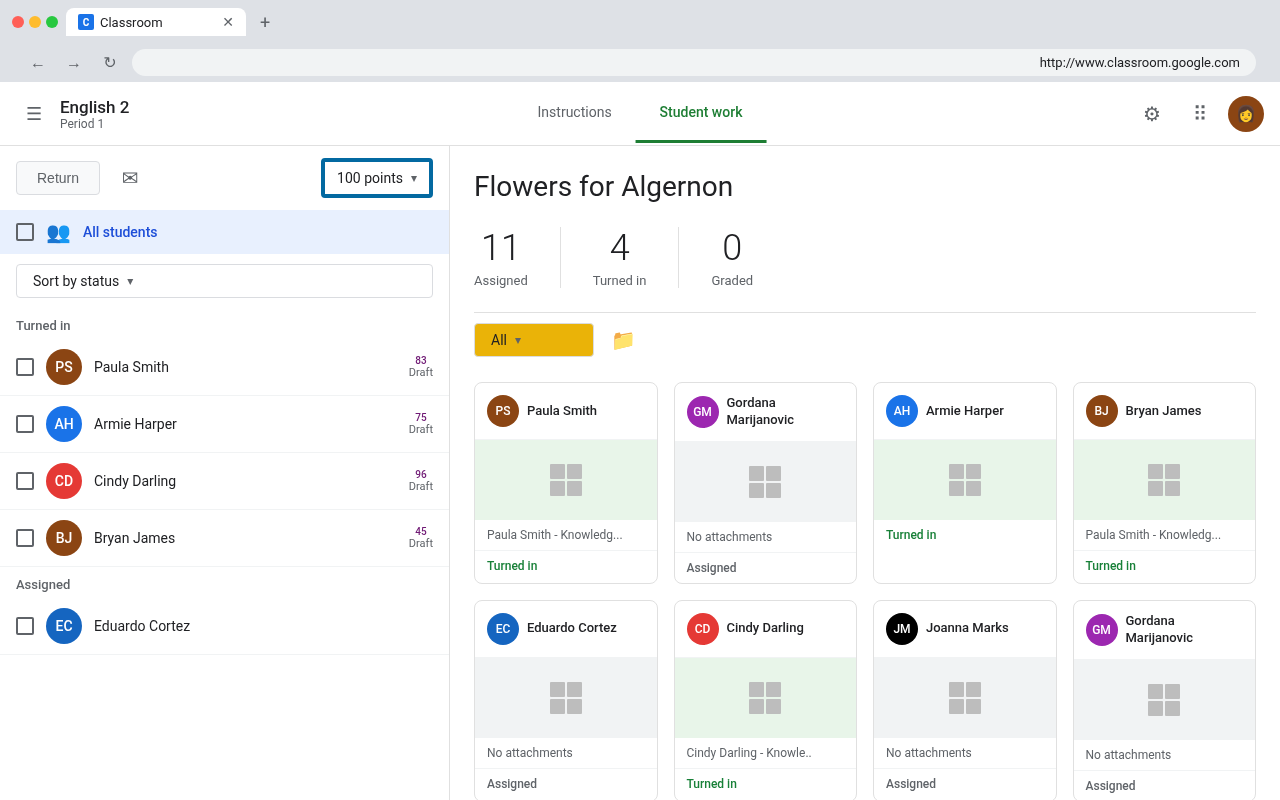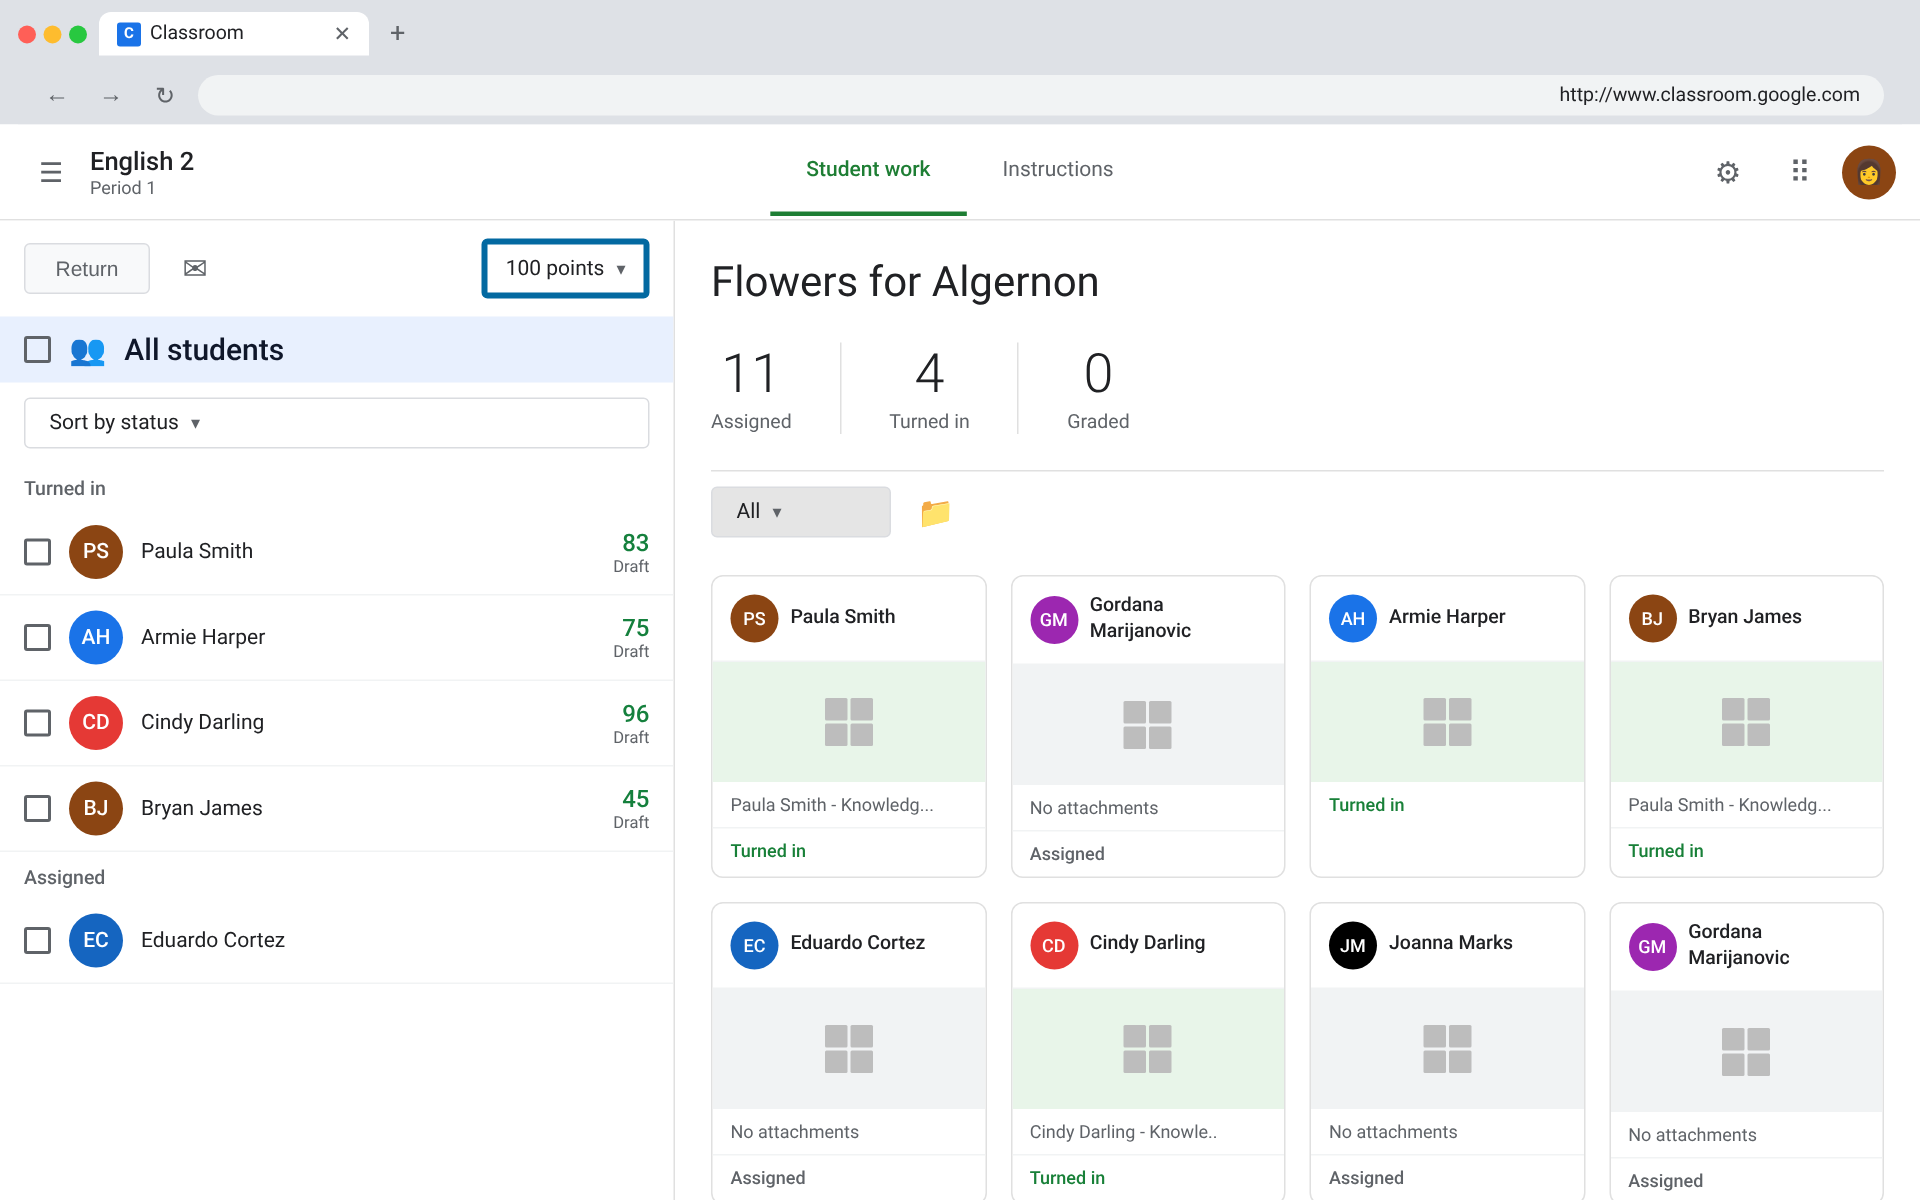--- a/index.html
+++ b/index.html
@@ -38,43 +38,43 @@
     .main-layout { display: flex; height: calc(800px - 64px - 80px); overflow: hidden; }
 
     
     .sidebar { width: 450px; border-right: 1px solid #e0e0e0; overflow-y: auto; background: #fff; flex-shrink: 0; }
     .sidebar-header { padding: 12px 16px; display: flex; align-items: center; gap: 12px; }
     .return-btn { padding: 8px 20px; border: 1px solid #dadce0; border-radius: 4px; background: #f8f9fa; color: #5f6368; font-size: 14px; cursor: pointer; }
     .mail-btn { width: 36px; height: 36px; display: flex; align-items: center; justify-content: center; cursor: pointer; color: #5f6368; font-size: 20px; }
     .points-select { padding: 8px 12px; border: 4px solid #0369a1; border-radius: 4px; background: #fff; font-size: 14px; cursor: pointer; display: flex; align-items: center; gap: 8px; color: #202124; margin-left: auto; }
     .all-students-row { display: flex; align-items: center; gap: 12px; padding: 10px 16px; background: #e8f0fe; cursor: pointer; }
     .all-students-check { width: 18px; height: 18px; border: 2px solid #5f6368; border-radius: 2px; flex-shrink: 0; }
-    .all-students-label { color: #0f172a; font-weight: 500; font-size: 20px; }
+    .all-students-label { color: #1d4ed8; font-weight: 500; font-size: 14px; }
     .sort-row { padding: 10px 16px; }
     .sort-select { padding: 8px 16px; border: 1px solid #dadce0; border-radius: 4px; background: #fff; font-size: 14px; cursor: pointer; display: flex; align-items: center; gap: 8px; min-width: 200px; color: #202124; }
     .section-label { padding: 10px 16px 6px; font-size: 13px; color: #5f6368; font-weight: 500; }
     .student-row { display: flex; align-items: center; padding: 10px 16px; border-bottom: 1px solid #f1f3f4; cursor: pointer; }
     .student-checkbox { width: 18px; height: 18px; border: 2px solid #5f6368; border-radius: 2px; flex-shrink: 0; margin-right: 12px; }
     .student-avatar { width: 36px; height: 36px; border-radius: 50%; margin-right: 12px; flex-shrink: 0; display: flex; align-items: center; justify-content: center; font-size: 14px; font-weight: 500; color: #fff; }
     .student-name { flex: 1; font-size: 14px; color: #202124; }
     .student-score { text-align: right; }
-    .student-score-num { font-size: 16px; color: #15803d; font-weight: 500; }
+    .student-score-num { font-size: 10px; color: #701a75; font-weight: 500; text-align: center; }
     .student-score-label { font-size: 11px; color: #5f6368; }
 
     
     .content { flex: 1; overflow-y: auto; padding: 24px; background: #fff; }
     .assignment-title { font-size: 28px; font-weight: 400; color: #202124; margin-bottom: 24px; }
     .stats-row { display: flex; gap: 0; margin-bottom: 9px; border-bottom: 1px solid #e0e0e0; padding-bottom: 24px; }
     .stat-item { text-align: center; padding: 0 32px; border-right: 1px solid #e0e0e0; }
     .stat-item:first-child { padding-left: 0; }
     .stat-item:last-child { border-right: none; }
     .stat-num { font-size: 36px; font-weight: 300; color: #202124; }
     .stat-label { font-size: 13px; color: #5f6368; margin-top: 4px; }
     .filter-row { display: flex; align-items: center; gap: 12px; margin-bottom: 24px; }
-    .filter-select { padding: 8px 16px; border: 1px solid #dadce0; border-radius: 4px; background: #e5e5e5; font-size: 14px; cursor: pointer; display: flex; align-items: center; gap: 8px; min-width: 120px; }
+    .filter-select { padding: 8px 16px; border: 1px solid #dadce0; border-radius: 4px; background: #eab308; font-size: 14px; cursor: pointer; display: flex; align-items: center; gap: 8px; min-width: 120px; }
     .folder-btn { width: 36px; height: 36px; display: flex; align-items: center; justify-content: center; cursor: pointer; color: #5f6368; font-size: 20px; }
     .cards-grid { display: grid; grid-template-columns: repeat(4, 1fr); gap: 16px; }
     .student-card { border: 1px solid #e0e0e0; border-radius: 8px; overflow: hidden; cursor: pointer; }
     .card-header { display: flex; align-items: center; gap: 8px; padding: 12px; border-bottom: 1px solid #f1f3f4; }
     .card-avatar { width: 32px; height: 32px; border-radius: 50%; display: flex; align-items: center; justify-content: center; font-size: 12px; font-weight: 500; color: #fff; flex-shrink: 0; }
     .card-name { font-size: 13px; font-weight: 500; color: #202124; line-height: 1.3; }
     .card-thumb { height: 80px; background: #f1f3f4; display: flex; align-items: center; justify-content: center; }
     .card-thumb-active { background: #e8f5e9; }
     .card-doc-label { padding: 8px 12px; font-size: 12px; color: #5f6368; border-bottom: 1px solid #f1f3f4; white-space: nowrap; overflow: hidden; text-overflow: ellipsis; }
     .card-status { padding: 8px 12px; font-size: 12px; font-weight: 500; }
@@ -111,25 +111,25 @@
   </div>
 </div>
 
 <div class="app-header">
   <div class="hamburger">☰</div>
   <div class="app-title">
     <div class="app-title-text">English 2</div>
     <div class="app-subtitle">Period 1</div>
   </div>
   <div class="header-tabs">
+    <div class="header-tab">
+      <span>Instructions</span>
+    </div>
     <div class="header-tab active">
       <span>Student work</span>
-    </div>
-    <div class="header-tab">
-      <span>Instructions</span>
     </div>
   </div>
   <div class="header-right">
     <div class="header-icon-btn">
       <span>⚙</span>
     </div>
     <div class="header-icon-btn">
       <span>⠿</span>
     </div>
     <div class="avatar">

